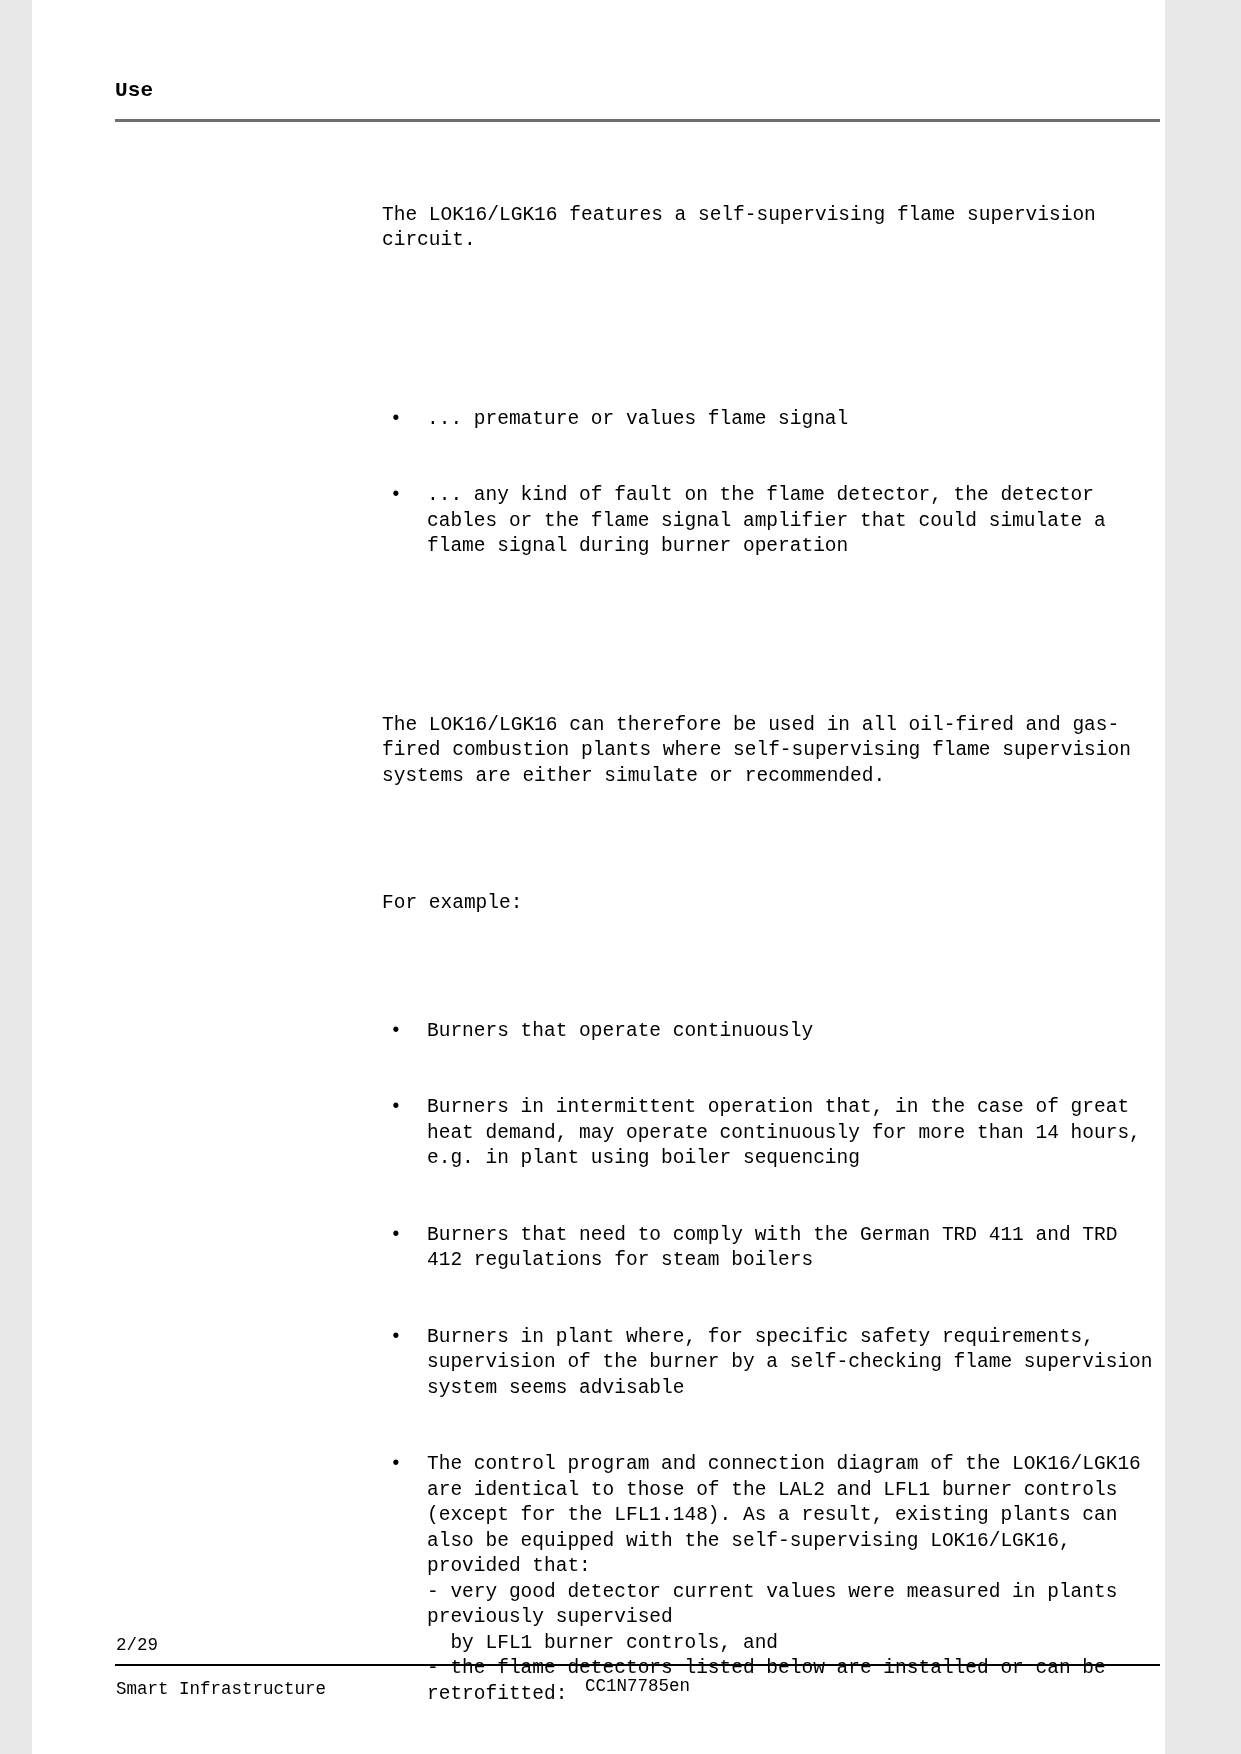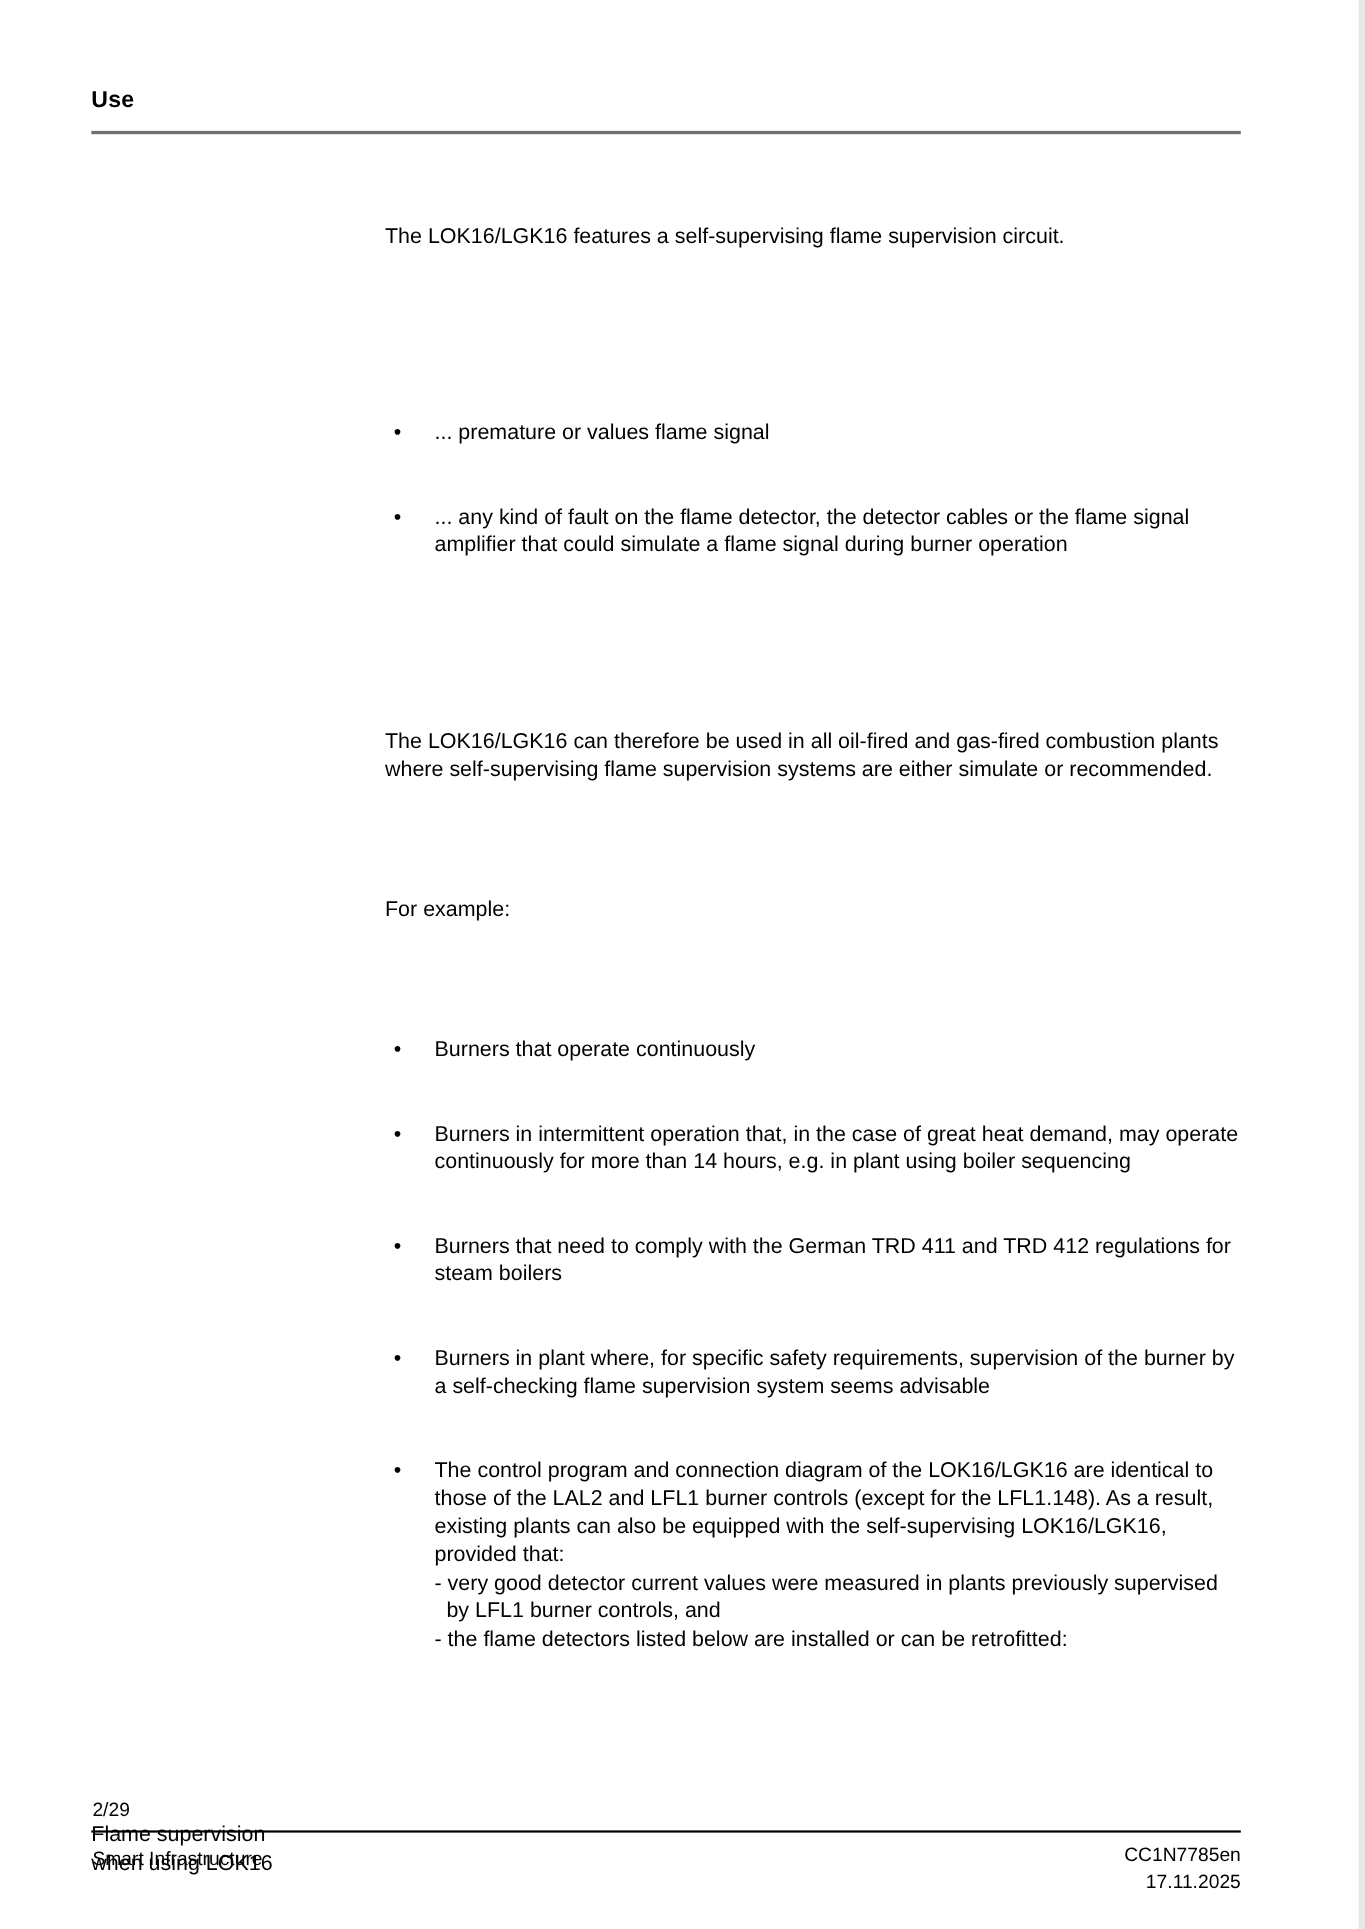--- a/index.html
+++ b/index.html
@@ -2,26 +2,27 @@
 <html><head>
 <meta charset="utf-8">
 <style>
   html, body {
     margin: 0;
     padding: 0;
     background: #e8e8e8;
   }
   .page {
     position: relative;
-    width: 1235px;
+    width: 1133px;
     height: 1754px;
     background: #ffffff;
-    font-family: Liberation Sans, sans-serif;
+    font-family: Liberation Mono, monospace;
     color: #000000;
     overflow: hidden;
+    margin-left: 32px;
   }
   
   .heading {
     position: absolute;
     left: 83px;
     top: 78px;
     font-size: 21px;
     font-weight: bold;
     line-height: 26px;
     letter-spacing: 0.2px;
@@ -101,21 +102,21 @@
     left: 84px;
     top: 1678px;
     font-size: 17.5px;
     line-height: 22px;
   }
   .footer-right {
     position: absolute;
     left: 83px;
     top: 1674px;
     width: 1045px;
-    text-align: right;
+    text-align: center;
     font-size: 17.5px;
     line-height: 24px;
   }
 </style>
 </head>
 <body>
 
 <div class="page">
 
   <div class="heading">Use</div>
@@ -152,16 +153,15 @@
 
     
 
   </div>
 
   <div class="footer-page-number">2/29</div>
   <div class="rule-bottom"></div>
   <div class="footer-company">Smart Infrastructure</div>
   <div class="footer-right">
     <div>CC1N7785en</div>
-    <div>17.11.2025</div>
   </div>
 
 </div>
 
 </body></html>

